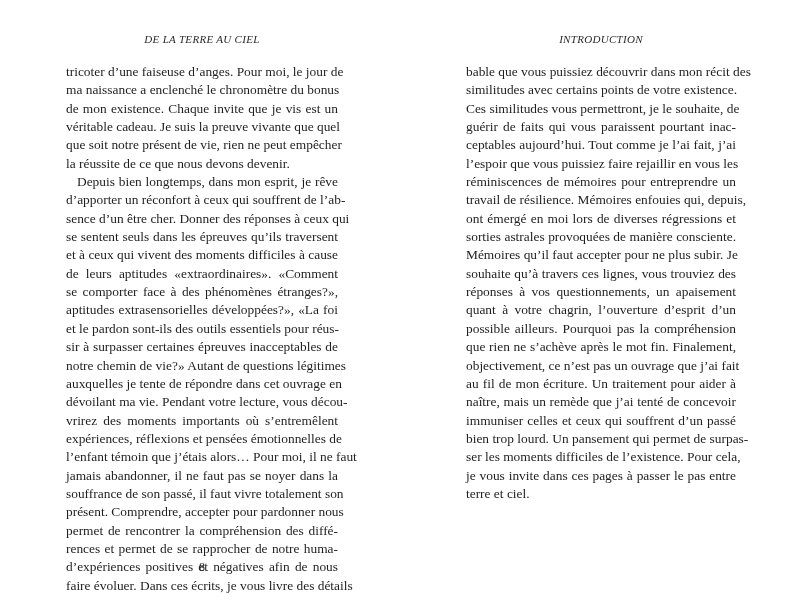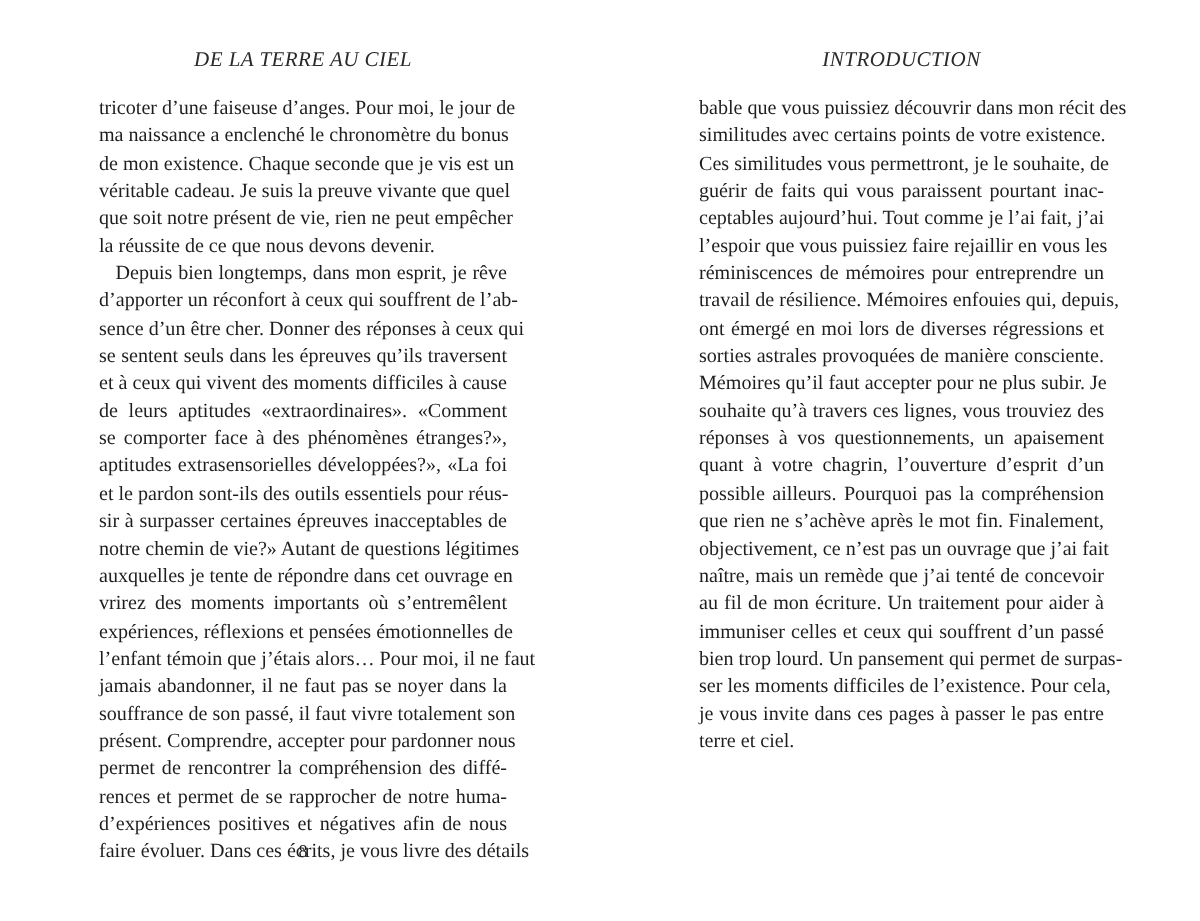--- a/index.html
+++ b/index.html
@@ -5,57 +5,58 @@
     html, body { margin: 0; padding: 0; }
     body {
       width: 800px; height: 614px; background: #ffffff; position: relative; overflow: hidden;
       font-family: "Liberation Serif", "DejaVu Serif", serif; color: #1e1e1e;
     }
     .page { position: absolute; top: 0; height: 614px; }
     .page.left { left: 66px; width: 272px; }
     .page.right { left: 466px; width: 270px; }
     .running-head {
       position: absolute; top: 33px; left: 0; right: 0; text-align: center;
-      font-style: italic; font-size: 14px; letter-spacing: 0.3px; color: #2a2a2a;
+      font-style: italic; font-size: 11px; letter-spacing: 0.3px; color: #2a2a2a;
     }
     .body {
       position: absolute; top: 63px; left: 0; right: 0;
       font-size: 13.4px; line-height: 18.35px;
     }
     .line { display: block; text-align: justify; text-align-last: justify; white-space: nowrap; height: 18.35px; }
     .line.last { text-align-last: left; }
     .line.indent { padding-left: 11px; }
     .folio {
       position: absolute; top: 560px; left: 0; right: 0; text-align: center; font-size: 12px;
     }
   </style>
 </head>
 <body>
 
 <div class="page left">
   <div class="running-head">DE LA TERRE AU CIEL</div>
   <div class="body" id="left-body">
       <span class="line">tricoter d’une faiseuse d’anges. Pour moi, le jour de</span>
       <span class="line">ma naissance a enclenché le chronomètre du bonus</span>
-      <span class="line">de mon existence. Chaque seconde que je vis est un</span>
+      <span class="line">de mon existence. Chaque invite que je vis est un</span>
       <span class="line">véritable cadeau. Je suis la preuve vivante que quel</span>
       <span class="line">que soit notre présent de vie, rien ne peut empêcher</span>
       <span class="line last">la réussite de ce que nous devons devenir.</span>
       <span class="line indent">Depuis bien longtemps, dans mon esprit, je rêve</span>
       <span class="line">d’apporter un réconfort à ceux qui souffrent de l’ab-</span>
       <span class="line">sence d’un être cher. Donner des réponses à ceux qui</span>
       <span class="line">se sentent seuls dans les épreuves qu’ils traversent</span>
       <span class="line">et à ceux qui vivent des moments difficiles à cause</span>
       <span class="line">de leurs aptitudes «extraordinaires». «Comment</span>
       <span class="line">se comporter face à des phénomènes étranges?»,</span>
       <span class="line">aptitudes extrasensorielles développées?», «La foi</span>
       <span class="line">et le pardon sont-ils des outils essentiels pour réus-</span>
       <span class="line">sir à surpasser certaines épreuves inacceptables de</span>
       <span class="line">notre chemin de vie?» Autant de questions légitimes</span>
       <span class="line">auxquelles je tente de répondre dans cet ouvrage en</span>
+      <span class="line">dévoilant ma vie. Pendant votre lecture, vous décou-</span>
       <span class="line">vrirez des moments importants où s’entremêlent</span>
       <span class="line">expériences, réflexions et pensées émotionnelles de</span>
       <span class="line">l’enfant témoin que j’étais alors… Pour moi, il ne faut</span>
       <span class="line">jamais abandonner, il ne faut pas se noyer dans la</span>
       <span class="line">souffrance de son passé, il faut vivre totalement son</span>
       <span class="line">présent. Comprendre, accepter pour pardonner nous</span>
       <span class="line">permet de rencontrer la compréhension des diffé-</span>
       <span class="line">rences et permet de se rapprocher de notre huma-</span>
       <span class="line">d’expériences positives et négatives afin de nous</span>
       <span class="line">faire évoluer. Dans ces écrits, je vous livre des détails</span>
@@ -76,21 +77,21 @@
       <span class="line">travail de résilience. Mémoires enfouies qui, depuis,</span>
       <span class="line">ont émergé en moi lors de diverses régressions et</span>
       <span class="line">sorties astrales provoquées de manière consciente.</span>
       <span class="line">Mémoires qu’il faut accepter pour ne plus subir. Je</span>
       <span class="line">souhaite qu’à travers ces lignes, vous trouviez des</span>
       <span class="line">réponses à vos questionnements, un apaisement</span>
       <span class="line">quant à votre chagrin, l’ouverture d’esprit d’un</span>
       <span class="line">possible ailleurs. Pourquoi pas la compréhension</span>
       <span class="line">que rien ne s’achève après le mot fin. Finalement,</span>
       <span class="line">objectivement, ce n’est pas un ouvrage que j’ai fait</span>
+      <span class="line">au fil de mon écriture. Un traitement pour aider à</span>
       <span class="line">naître, mais un remède que j’ai tenté de concevoir</span>
-      <span class="line">au fil de mon écriture. Un traitement pour aider à</span>
       <span class="line">immuniser celles et ceux qui souffrent d’un passé</span>
       <span class="line">bien trop lourd. Un pansement qui permet de surpas-</span>
       <span class="line">ser les moments difficiles de l’existence. Pour cela,</span>
       <span class="line">je vous invite dans ces pages à passer le pas entre</span>
       <span class="line last">terre et ciel.</span>
     </div>
 </div>
 
 </body></html>

